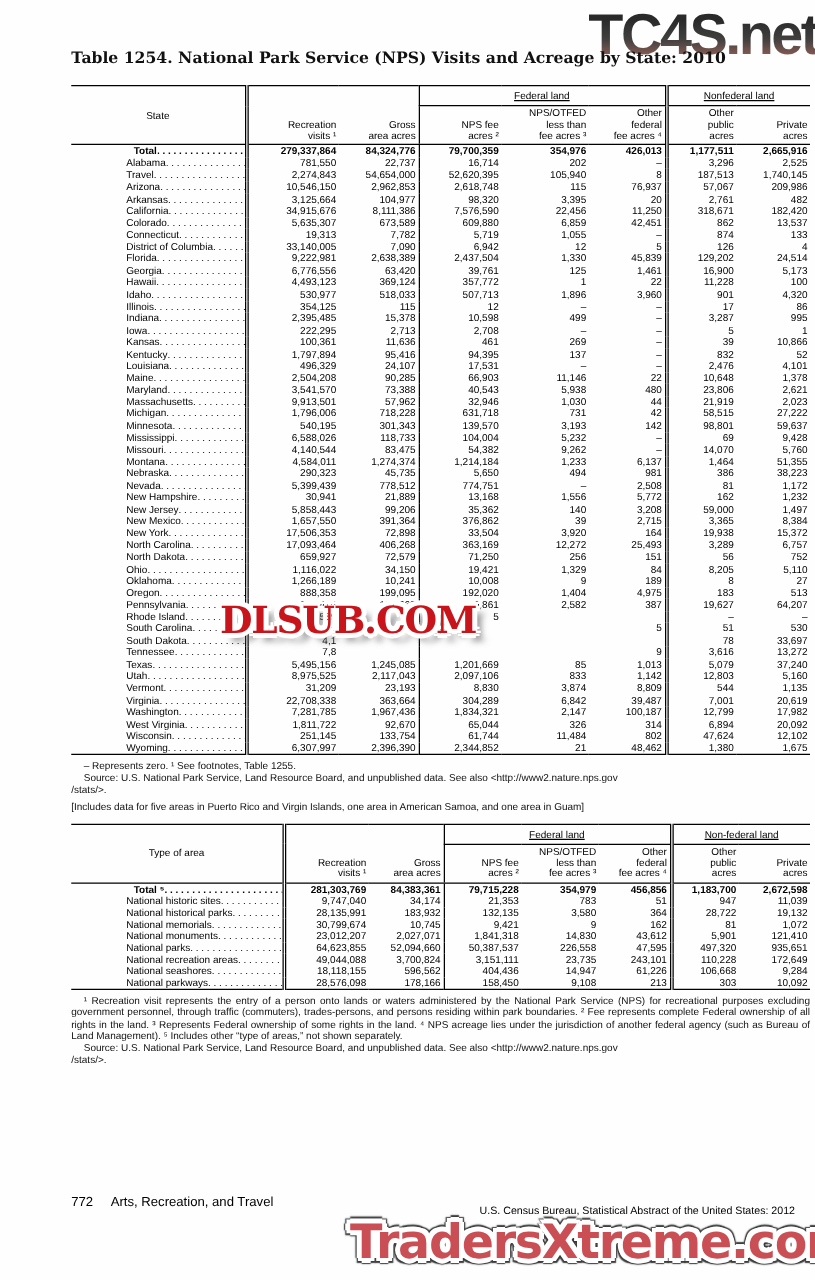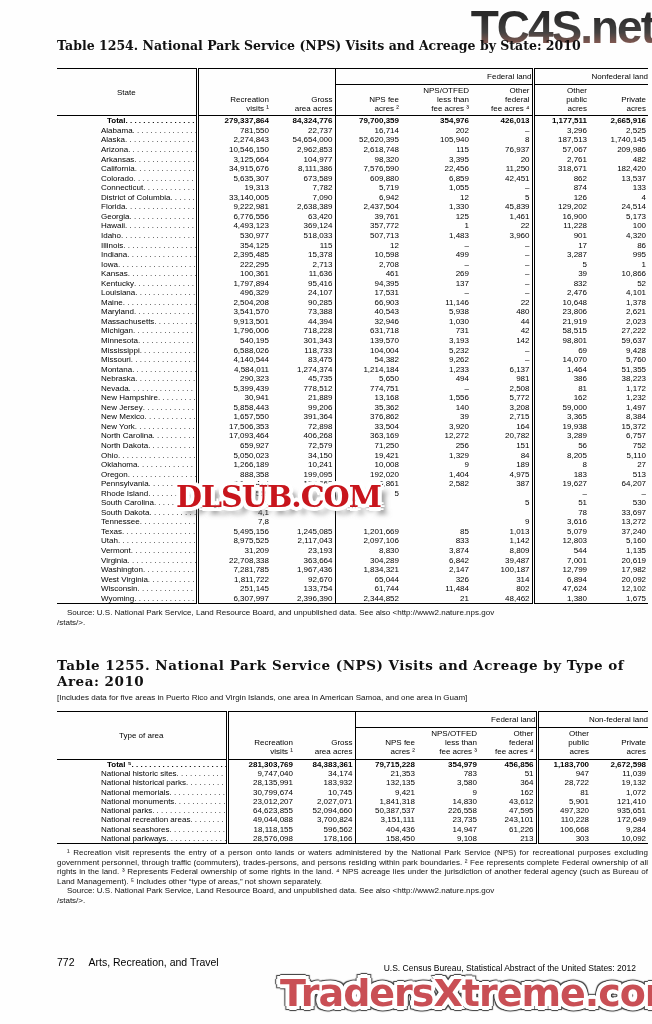--- a/index.html
+++ b/index.html
@@ -11,21 +11,21 @@
   .tbl-title{font-family:"DejaVu Serif",serif;font-weight:bold;color:#111;}
   .title-1254{font-size:12.5px;margin:38px 0 0 0;white-space:nowrap;}
   .title-1255{font-size:13.5px;letter-spacing:.5px;margin:30px 0 0 0;width:575px;line-height:16px;}
   .bracket-note{font-size:8px;margin-top:4px;color:#111;}
 
   
   table{border-collapse:collapse;table-layout:fixed;width:591px;margin-top:15px;
         border-top:1px solid #000;border-bottom:1px solid #000;}
   th,td{font-size:8px;padding:0;margin:0;overflow:hidden;}
   th{font-weight:normal;}
-  .th-group{text-align:right;border-bottom:1px solid #000;height:15px;vertical-align:middle;line-height:9px;}
+  .th-group{text-align:center;border-bottom:1px solid #000;height:15px;vertical-align:middle;line-height:9px;text-decoration:underline;}
   .th-col{vertical-align:bottom;text-align:right;white-space:pre-line;line-height:8.8px;
           padding:2px 2px 2px 0;}
   .th-state{text-align:center;vertical-align:middle;}
   thead tr:last-child th, thead th[rowspan]{border-bottom:1px solid #000;}
   .bl1{border-left:1px solid #000;}
   .bl2{border-left:3px double #000;}
   tbody td{line-height:9.55px;white-space:nowrap;}
   .t1255 tbody td{line-height:9.3px;}
   td.num{text-align:right;padding-right:2px;}
   td.lbl{display:flex;padding-left:3px;margin-left:41px;}
@@ -136,21 +136,21 @@
           <td class="num bl2">781,550</td>
           <td class="num">22,737</td>
           <td class="num bl1">16,714</td>
           <td class="num">202</td>
           <td class="num">–</td>
           <td class="num bl2">3,296</td>
           <td class="num">2,525</td>
         </tr>
         <tr>
           <td class="lbl">
-            <span class="nm">Alaska</span>
+            <span class="nm">Travel</span>
             <span class="dots"></span>
           </td>
           <td class="num bl2">2,274,843</td>
           <td class="num">54,654,000</td>
           <td class="num bl1">52,620,395</td>
           <td class="num">105,940</td>
           <td class="num">8</td>
           <td class="num bl2">187,513</td>
           <td class="num">1,740,145</td>
         </tr>
@@ -272,21 +272,21 @@
           <td class="num">100</td>
         </tr>
         <tr>
           <td class="lbl">
             <span class="nm">Idaho</span>
             <span class="dots"></span>
           </td>
           <td class="num bl2">530,977</td>
           <td class="num">518,033</td>
           <td class="num bl1">507,713</td>
-          <td class="num">1,483</td>
+          <td class="num">1,896</td>
           <td class="num">3,960</td>
           <td class="num bl2">901</td>
           <td class="num">4,320</td>
         </tr>
         <tr>
           <td class="lbl">
             <span class="nm">Illinois</span>
             <span class="dots"></span>
           </td>
           <td class="num bl2">354,125</td>
@@ -387,21 +387,21 @@
           <td class="num">480</td>
           <td class="num bl2">23,806</td>
           <td class="num">2,621</td>
         </tr>
         <tr>
           <td class="lbl">
             <span class="nm">Massachusetts</span>
             <span class="dots"></span>
           </td>
           <td class="num bl2">9,913,501</td>
-          <td class="num">44,394</td>
+          <td class="num">57,962</td>
           <td class="num bl1">32,946</td>
           <td class="num">1,030</td>
           <td class="num">44</td>
           <td class="num bl2">21,919</td>
           <td class="num">2,023</td>
         </tr>
         <tr>
           <td class="lbl">
             <span class="nm">Michigan</span>
             <span class="dots"></span>
@@ -546,21 +546,21 @@
         </tr>
         <tr>
           <td class="lbl">
             <span class="nm">North Carolina</span>
             <span class="dots"></span>
           </td>
           <td class="num bl2">17,093,464</td>
           <td class="num">406,268</td>
           <td class="num bl1">363,169</td>
           <td class="num">12,272</td>
-          <td class="num">20,782</td>
+          <td class="num">25,493</td>
           <td class="num bl2">3,289</td>
           <td class="num">6,757</td>
         </tr>
         <tr>
           <td class="lbl">
             <span class="nm">North Dakota</span>
             <span class="dots"></span>
           </td>
           <td class="num bl2">659,927</td>
           <td class="num">72,579</td>
@@ -568,21 +568,21 @@
           <td class="num">256</td>
           <td class="num">151</td>
           <td class="num bl2">56</td>
           <td class="num">752</td>
         </tr>
         <tr>
           <td class="lbl">
             <span class="nm">Ohio</span>
             <span class="dots"></span>
           </td>
-          <td class="num bl2">5,050,023</td>
+          <td class="num bl2">1,116,022</td>
           <td class="num">34,150</td>
           <td class="num bl1">19,421</td>
           <td class="num">1,329</td>
           <td class="num">84</td>
           <td class="num bl2">8,205</td>
           <td class="num">5,110</td>
         </tr>
         <tr>
           <td class="lbl">
             <span class="nm">Oklahoma</span>
@@ -775,25 +775,25 @@
           <td class="num bl1">2,344,852</td>
           <td class="num">21</td>
           <td class="num">48,462</td>
           <td class="num bl2">1,380</td>
           <td class="num">1,675</td>
         </tr>
       </tbody>
   </table>
 
   <div class="fn">
+    <div class="ln">– Represents zero. ¹ See footnotes, Table 1255.</div>
     <div class="ln">Source: U.S. National Park Service, Land Resource Board, and unpublished data. See also &lt;http://www2.nature.nps.gov</div>
     <div class="ln cont">/stats/&gt;.</div>
   </div>
 
-  <h1 class="tbl-title title-1255">Table 1255. National Park Service (NPS) Visits and Acreage by Type of Area: 2010</h1>
   <div class="bracket-note">[Includes data for five areas in Puerto Rico and Virgin Islands, one area in American Samoa, and one area in Guam]</div>
 
   <table class="t1255" style="margin-top:9px">
     <colgroup>
       <col style="width:170px">
         <col style="width:68px">
         <col style="width:60px">
         <col style="width:62px">
       <col style="width:62px">
         <col style="width:58px">

